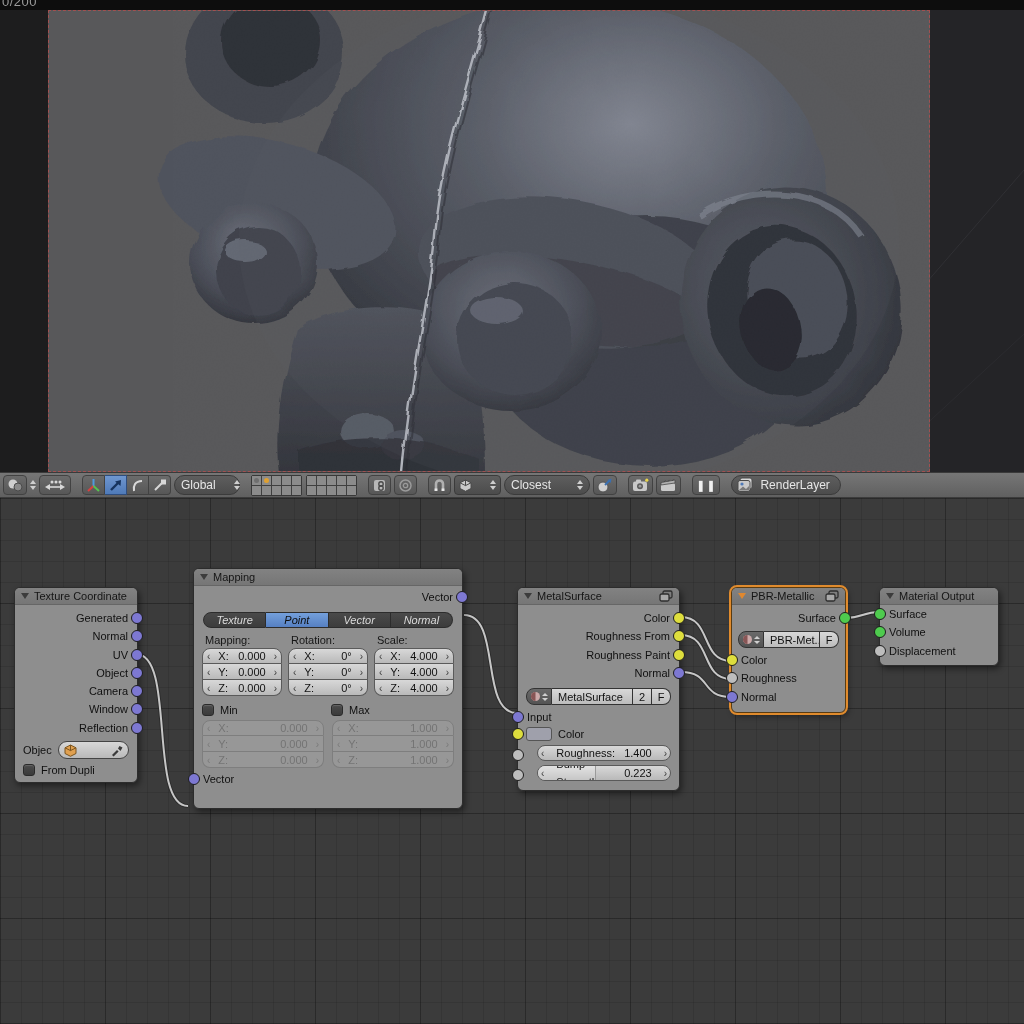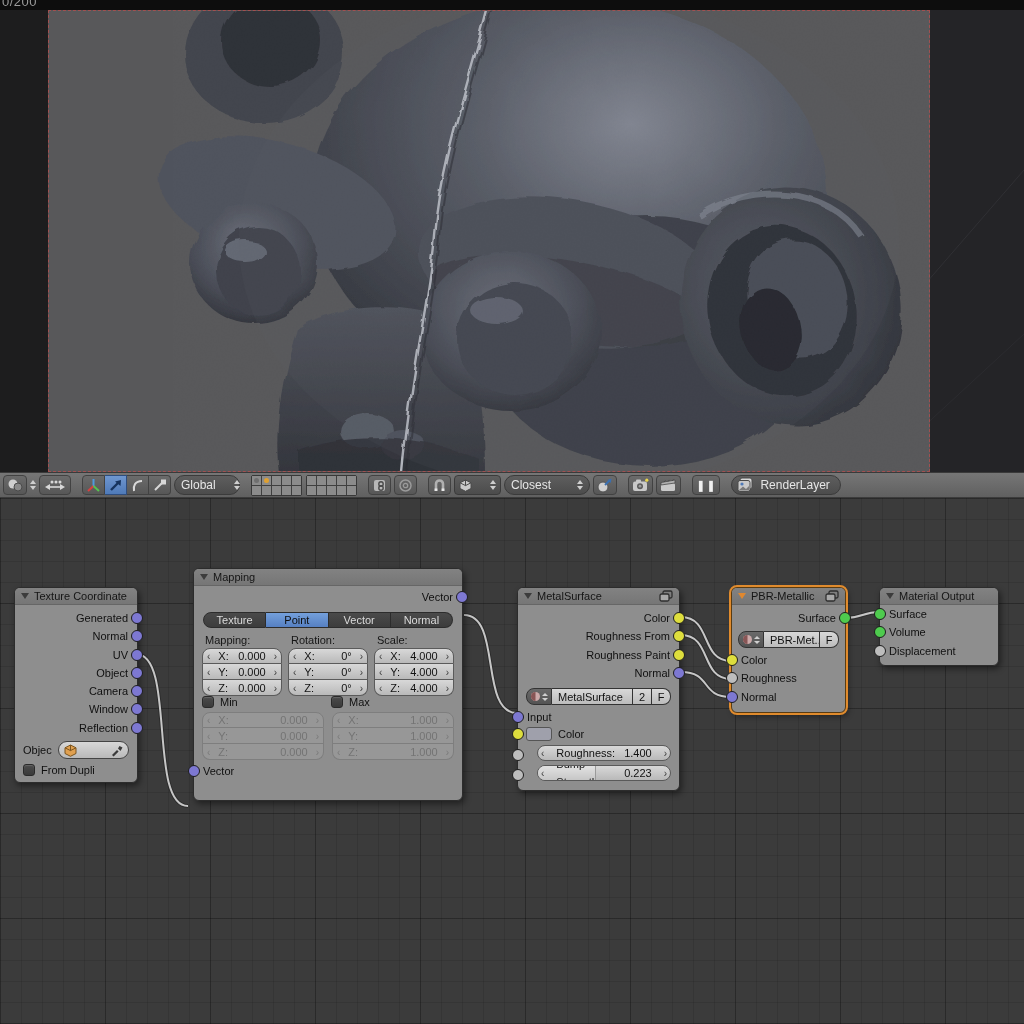--- a/index.html
+++ b/index.html
@@ -76,21 +76,21 @@
     background:linear-gradient(#d8d8d8,#b9b9b9); border:1px solid #5a5a5a; position:relative; overflow:hidden; }
   .fld .ax { margin-left:8px; } .fld .val { margin-left:auto; margin-right:8px; }
   .fld .stp-l::before { content:"‹"; color:#3c3c3c; font-size:10px; }
   .fld .stp-r::before { content:"›"; color:#3c3c3c; font-size:10px; }
   .fldstack .fld { border-top-width:0; }
   .fldstack .fld:first-child { border-radius:8px 8px 0 0; border-top-width:1px; }
   .fldstack .fld:last-child { border-radius:0 0 8px 8px; }
   .fld.disabled { background:#979797; color:#747474; border-color:#7e7e7e; }
   .fld.disabled .stp-l::before, .fld.disabled .stp-r::before { color:#7a7a7a; }
 
-  .seg { display:flex; margin:4px 9px 6px; }
+  .seg { display:flex; margin:4px 9px 6px;font-style:italic; }
   .segbtn { flex:1; height:16px; line-height:15px; text-align:center; font-size:11px; color:#dadada;
     background:linear-gradient(#4a4a4a,#3c3c3c); border:1px solid #2c2c2c; border-left-width:0; }
   .segbtn:first-child { border-radius:8px 0 0 8px; border-left-width:1px; }
   .segbtn:last-child { border-radius:0 8px 8px 0; }
   .segbtn.active { background:linear-gradient(#74a0dc,#5680c2); color:#0d0d0d; }
 
   .chk { display:flex; align-items:center; gap:6px; }
   .chkbox { width:12px; height:12px; border-radius:3px; background:linear-gradient(#4b4b4b,#3a3a3a);
     border:1px solid #2a2a2a; box-shadow:inset 0 1px 1px rgba(255,255,255,.15); }
 
@@ -509,21 +509,21 @@
             </div>
           <div class="fld">
               <span class="stp-l"></span>
               <span class="ax">Z:</span>
               <span class="val">4.000</span>
               <span class="stp-r"></span>
             </div>
         </div>
       </div>
     </div>
-    <div style="display:flex; padding:0 8px; gap:6px">
+    <div style="display:flex; padding:0 8px; margin-top:8px; gap:6px">
       <div class="chk" style="flex:1">
         <span class="chkbox"></span>
         <span>Min</span>
       </div>
       <div class="chk" style="flex:1">
         <span class="chkbox"></span>
         <span>Max</span>
       </div>
     </div>
     <div style="display:flex; gap:8px; padding:0 8px; margin-top:4px">

